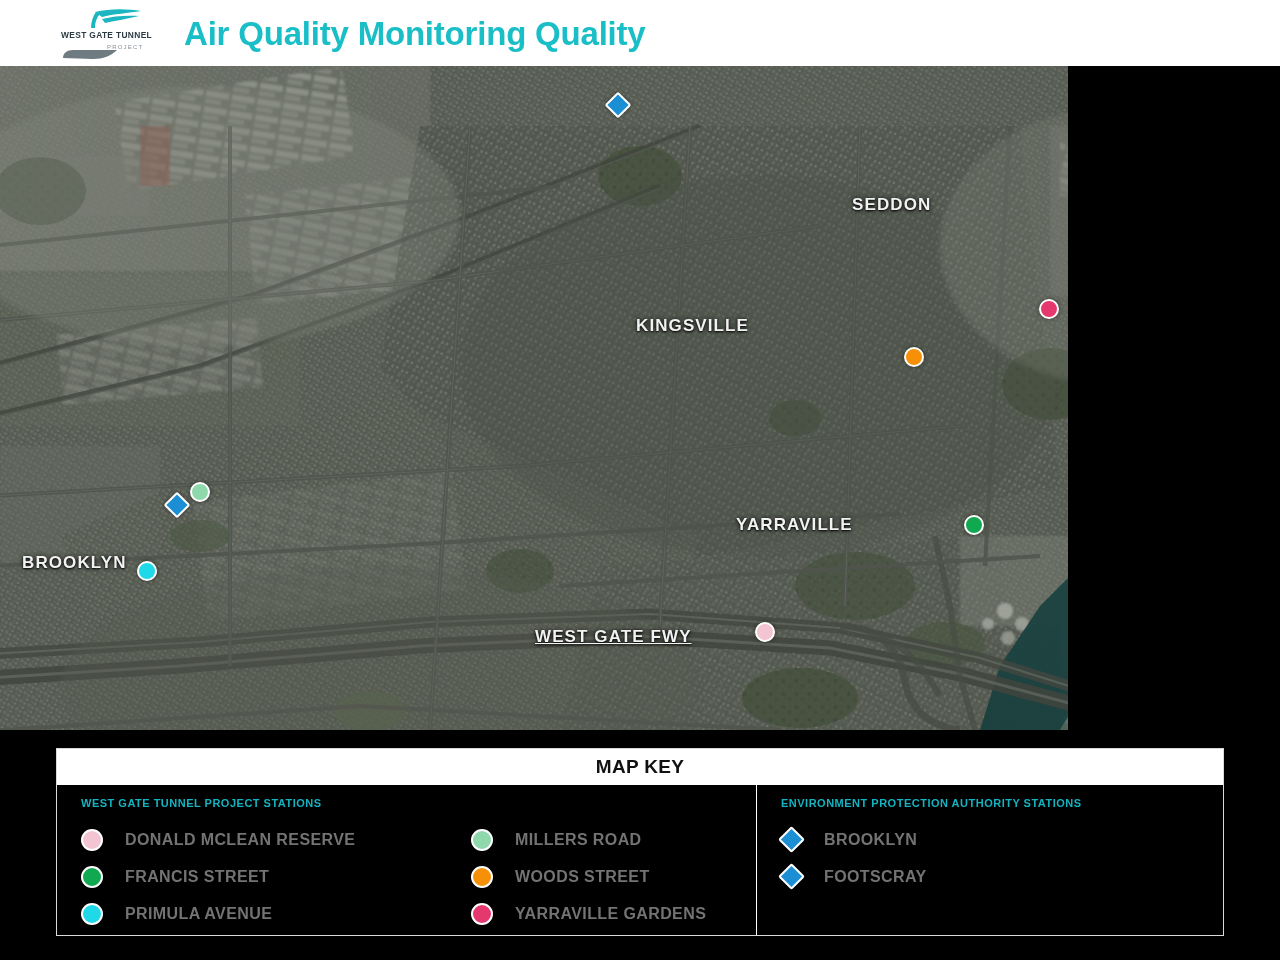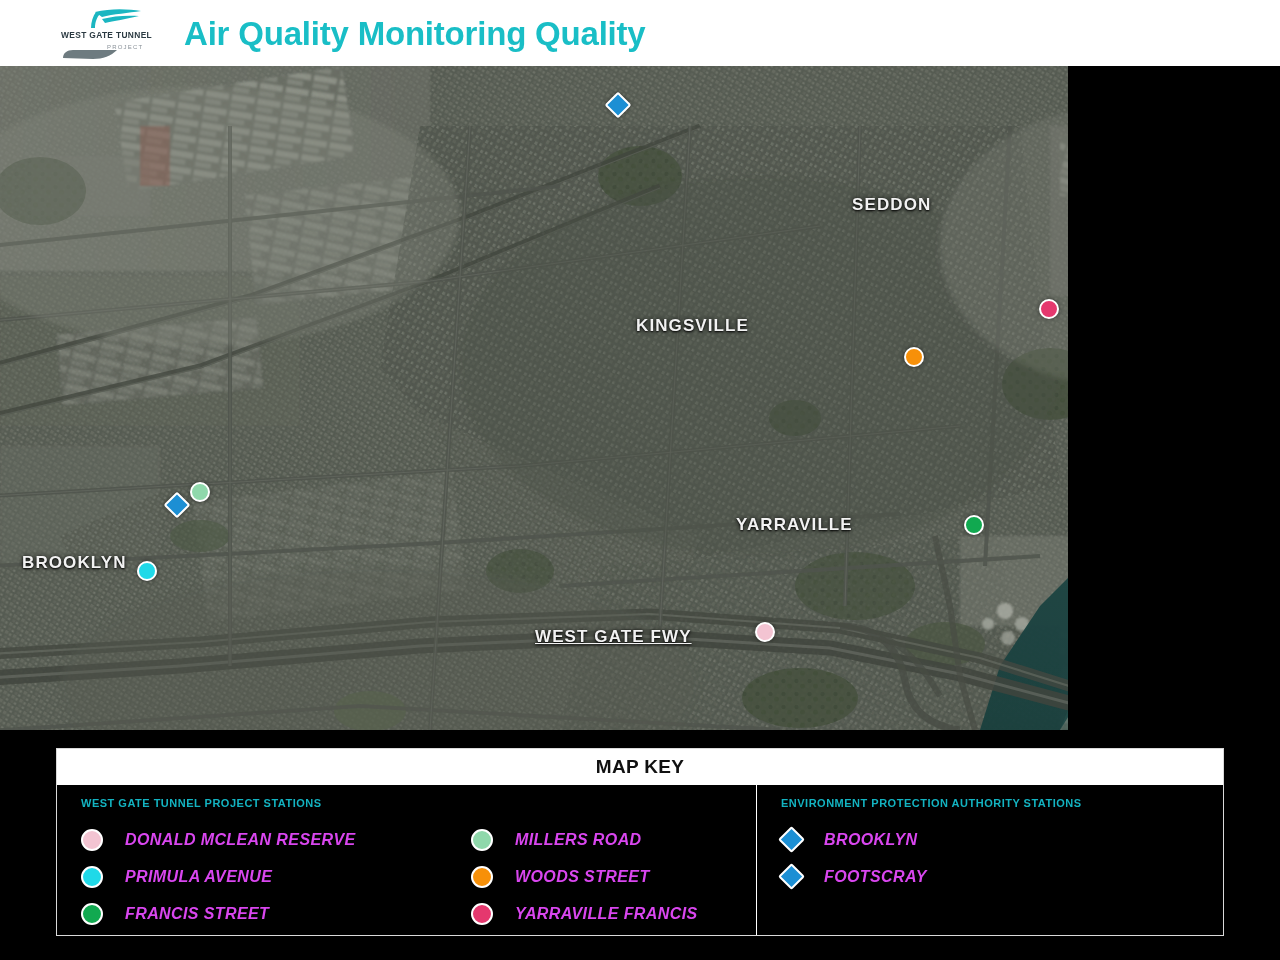--- a/index.html
+++ b/index.html
@@ -113,22 +113,22 @@
   }
   .key-swatch-dot{
     width:22px;height:22px;border-radius:50%;
     border:2px solid #ffffff;box-sizing:border-box;flex:0 0 auto;
   }
   .key-swatch-diamond{
     width:19px;height:19px;border:2px solid #ffffff;box-sizing:border-box;
     transform:rotate(45deg);border-radius:2px;flex:0 0 auto;margin-left:1px;
   }
   .key-label{
-    margin-left:22px;color:#d946ef;font-size:16px;font-weight:bold;
-    letter-spacing:.4px;white-space:nowrap;font-style:italic;
+    margin-left:22px;color:#737373;font-size:16px;font-weight:bold;
+    letter-spacing:.4px;white-space:nowrap;
   }
   .key-swatch-diamond + .key-label{margin-left:23px;}
 
   #key-left-cols{
     position:absolute;top:36px;left:24px;width:670px;
     display:flex;
   }
   #key-left-c1{width:390px;}
   #key-left-c2{width:280px;}
 </style>
@@ -340,40 +340,40 @@
 
       <div id="key-col-left">
         <div class="key-heading">WEST GATE TUNNEL PROJECT STATIONS</div>
         <div id="key-left-cols">
           <div id="key-left-c1">
             <div class="key-item">
               <span class="key-swatch-dot" style="background:#f3c4d2;"></span>
               <span class="key-label">DONALD MCLEAN RESERVE</span>
             </div>
             <div class="key-item">
+              <span class="key-swatch-dot" style="background:#11a950;"></span>
+              <span class="key-label">FRANCIS STREET</span>
+            </div>
+            <div class="key-item">
               <span class="key-swatch-dot" style="background:#1fd9e8;"></span>
               <span class="key-label">PRIMULA AVENUE</span>
             </div>
-            <div class="key-item">
-              <span class="key-swatch-dot" style="background:#11a950;"></span>
-              <span class="key-label">FRANCIS STREET</span>
-            </div>
           </div>
           <div id="key-left-c2">
             <div class="key-item">
               <span class="key-swatch-dot" style="background:#8fd8ab;"></span>
               <span class="key-label">MILLERS ROAD</span>
             </div>
             <div class="key-item">
               <span class="key-swatch-dot" style="background:#f79009;"></span>
               <span class="key-label">WOODS STREET</span>
             </div>
             <div class="key-item">
               <span class="key-swatch-dot" style="background:#e5386e;"></span>
-              <span class="key-label">YARRAVILLE FRANCIS</span>
+              <span class="key-label">YARRAVILLE GARDENS</span>
             </div>
           </div>
         </div>
       </div>
 
       <div id="key-col-right">
         <div class="key-heading">ENVIRONMENT PROTECTION AUTHORITY STATIONS</div>
         <div class="key-grid">
           <div class="key-item">
             <span class="key-swatch-diamond" style="background:#1c8fd4;"></span>

